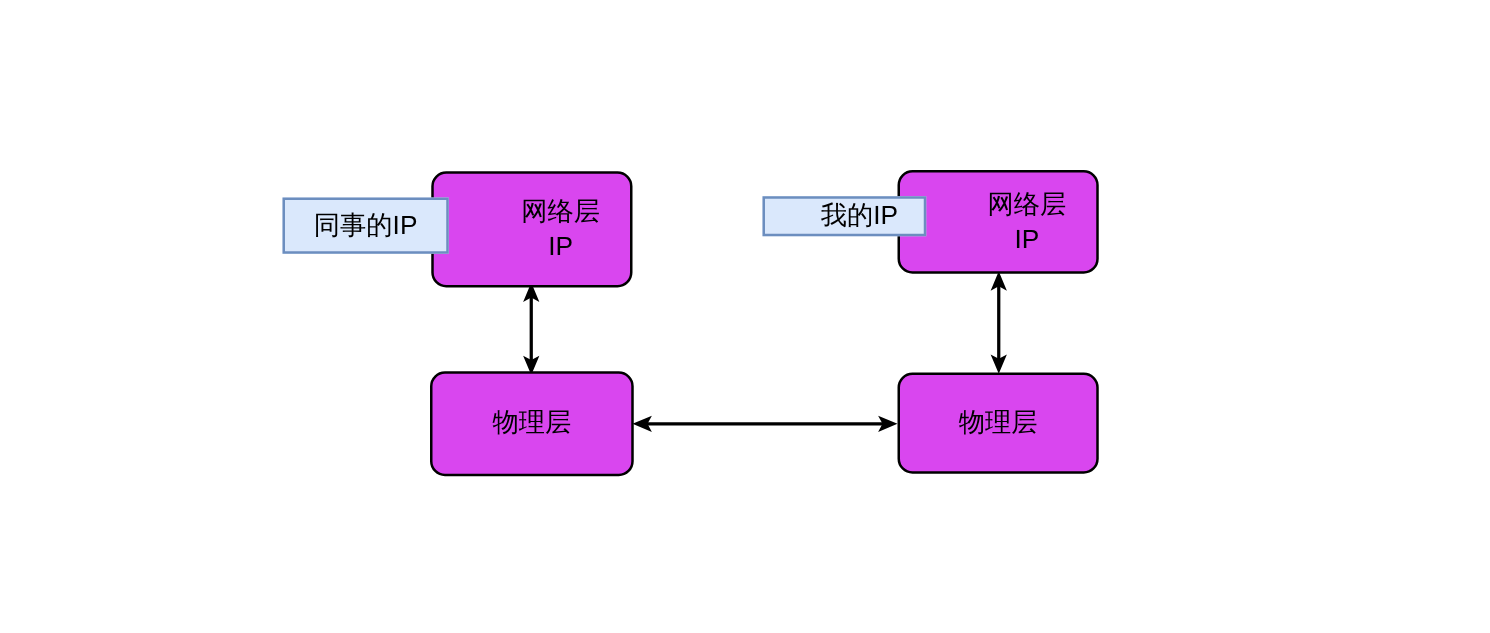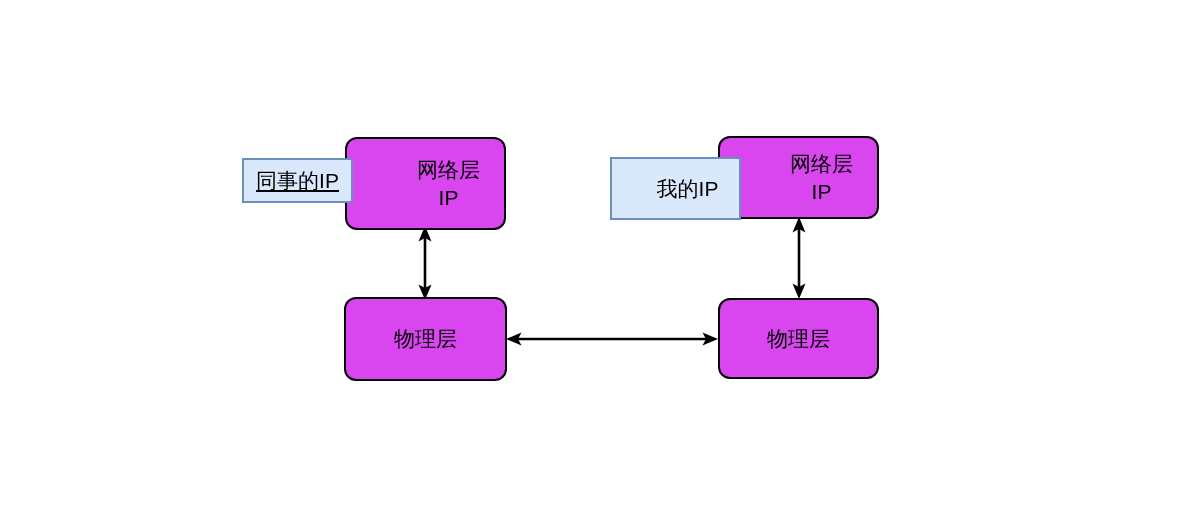--- a/index.html
+++ b/index.html
@@ -63,22 +63,22 @@
     z-index: 1;
     overflow: visible;
   }
   .edge svg { display: block; overflow: visible; }
 
   
   #node-net-left      { left: 345px; top: 137px; width: 161px; height: 93px; }
   #node-phys-left     { left: 344px; top: 297px; width: 163px; height: 84px; }
   #node-net-right     { left: 718px; top: 136px; width: 161px; height: 83px; }
   #node-phys-right    { left: 718px; top: 298px; width: 161px; height: 81px; }
-  #badge-left         { left: 242px; top: 158px; width: 111px; height: 45px; text-decoration: underline; }
-  #badge-right        { left: 610px; top: 157px; width: 131px; height: 63px; padding-left: 24px; }
+  #badge-left         { left: 226px; top: 158px; width: 133px; height: 45px; }
+  #badge-right        { left: 610px; top: 157px; width: 131px; height: 32px; padding-left: 24px; }
   #edge-left-vertical { left: 408px; top: 222px; width: 34px; height: 82px; }
   #edge-right-vertical{ left: 782px; top: 212px; width: 34px; height: 92px; }
   #edge-horizontal    { left: 500px; top: 322px; width: 224px; height: 34px; }
 </style>
 </head>
 <body>
 
 <div id="canvas">
 
   <div class="node network" id="node-net-left">

